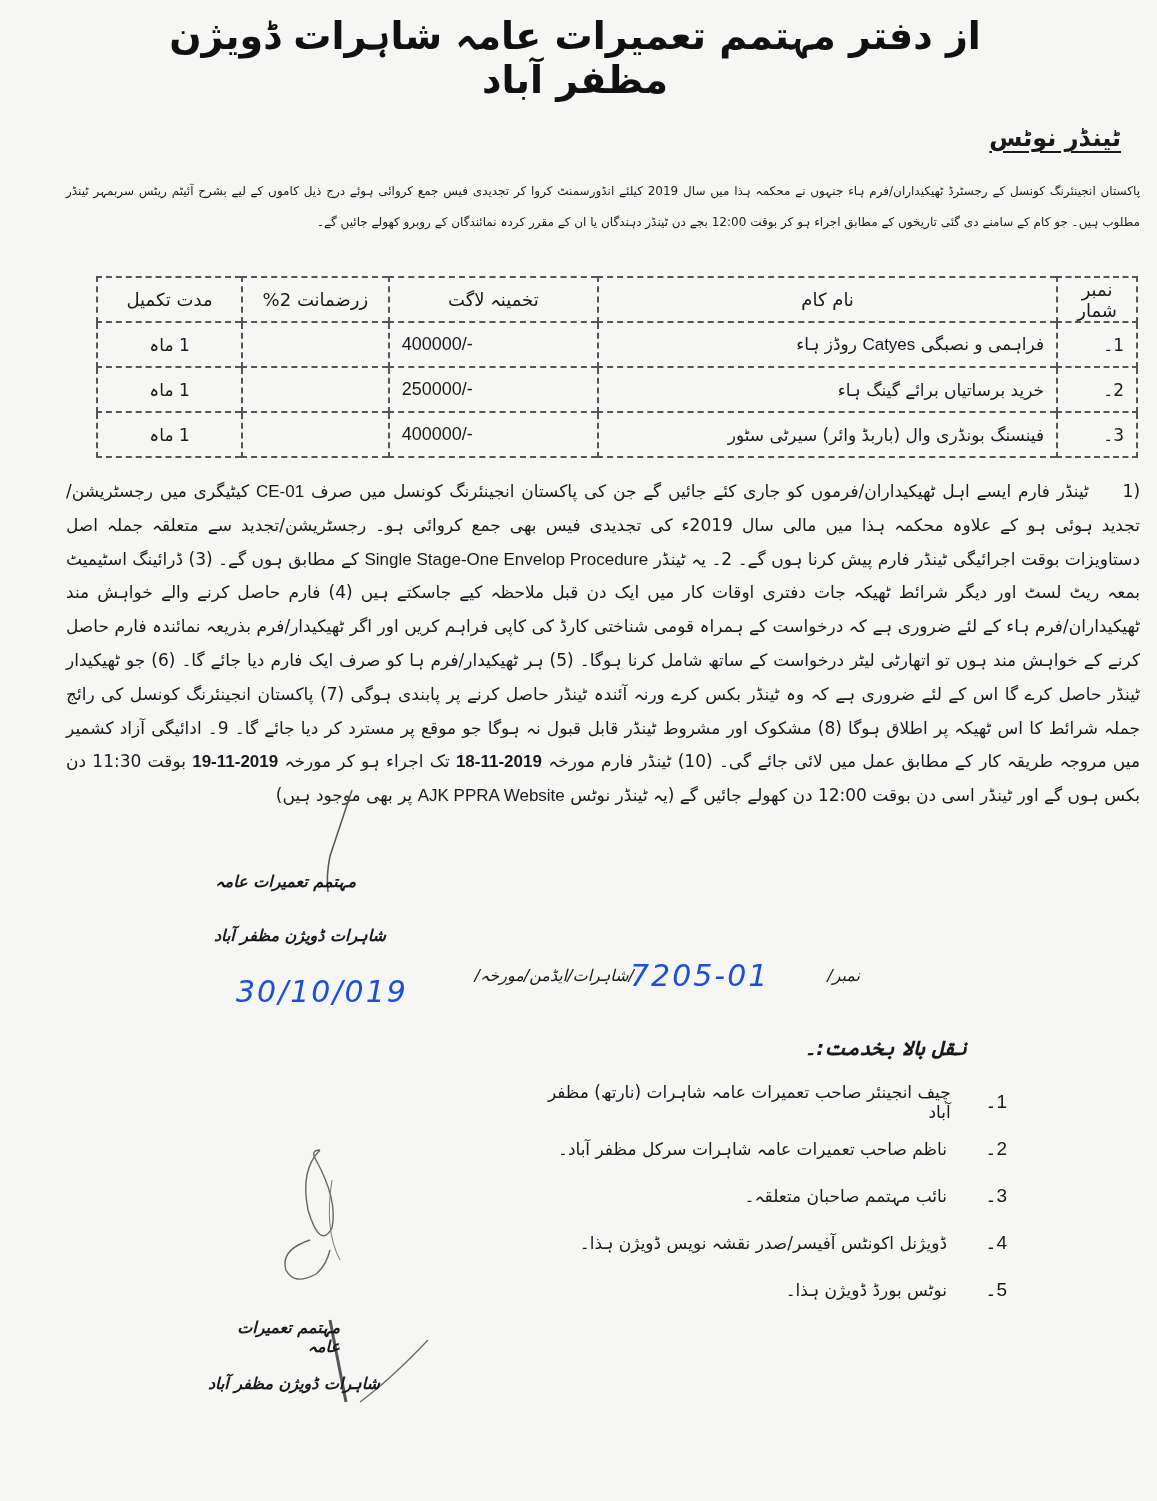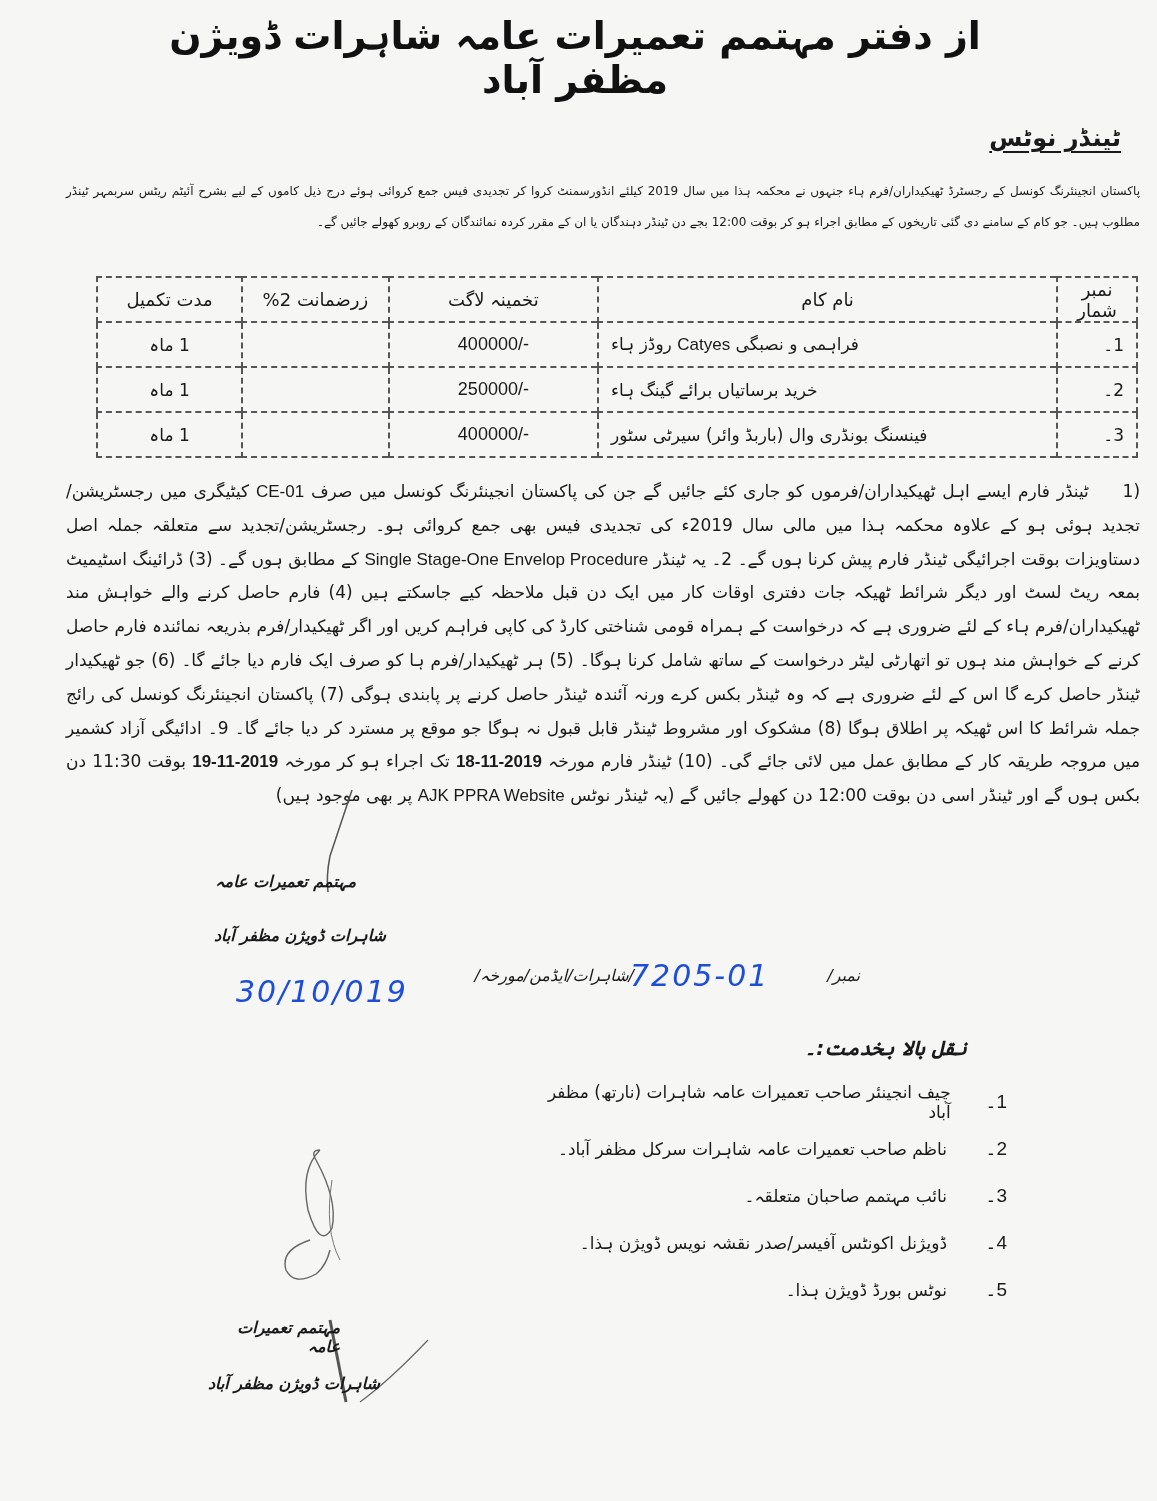--- a/index.html
+++ b/index.html
@@ -28,22 +28,22 @@
     }
     table.works {
       position: absolute; top: 276px; left: 96px; width: 1042px;
       border-collapse: collapse; font-size: 17px;
     }
     table.works th, table.works td {
       border: 2px dashed #555; height: 43px; padding: 0 12px;
     }
     table.works th { font-weight: normal; font-size: 18px; text-align: center; }
     .c-serial { width: 56px; text-align: right; }
-    .c-name { width: 488px; text-align: left; }
-    .c-cost { width: 200px; text-align: center; font-family: "Liberation Sans", sans-serif; font-size: 18px; }
+    .c-name { width: 488px; text-align: right; }
+    .c-cost { width: 200px; text-align: left; font-family: "Liberation Sans", sans-serif; font-size: 18px; }
     .c-dep { width: 128px; }
     .c-dur { width: 130px; text-align: center; }
     .conditions {
       position: absolute; top: 458px; left: 66px; width: 1074px;
       font-size: 17px; line-height: 33.8px; text-align: justify;
     }
     .latin { font-family: "Liberation Sans", sans-serif; direction: ltr; unicode-bidi: isolate; }
     .bold { font-weight: bold; }
     .sig-block {
       position: absolute; font-size: 16px; font-weight: bold; font-style: italic; 

